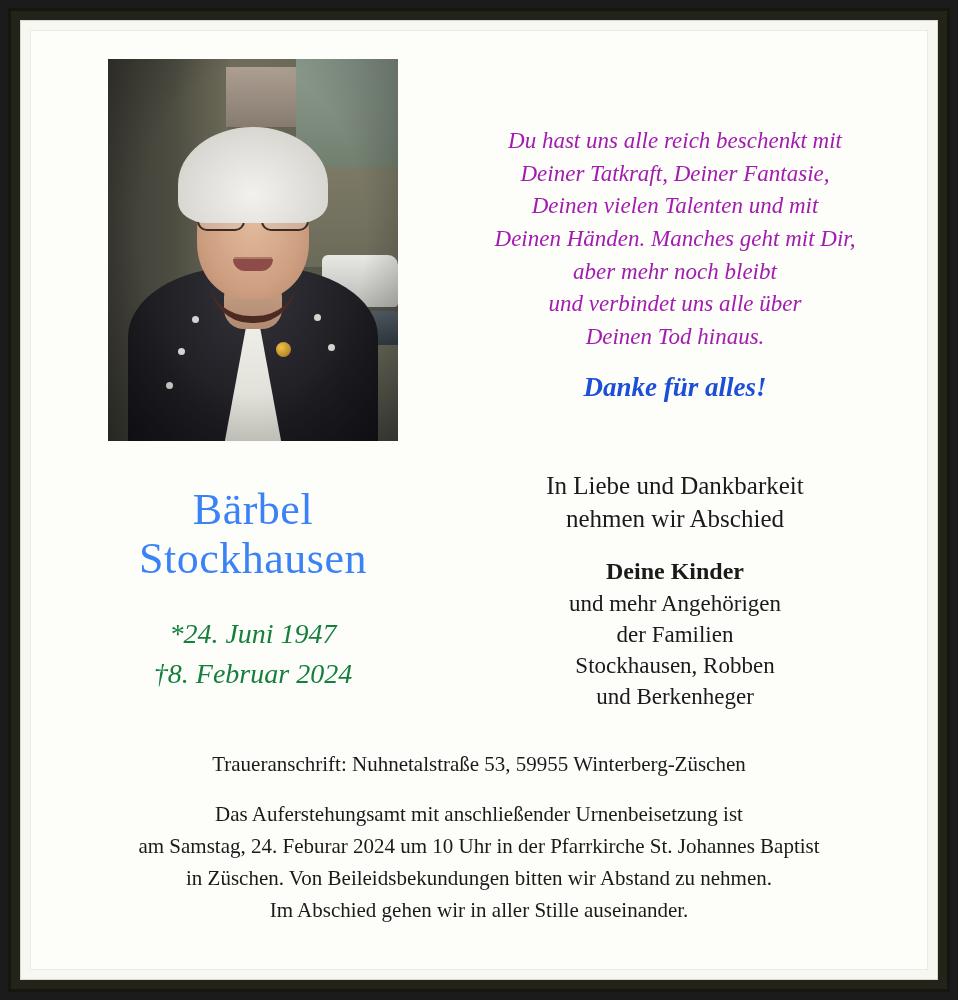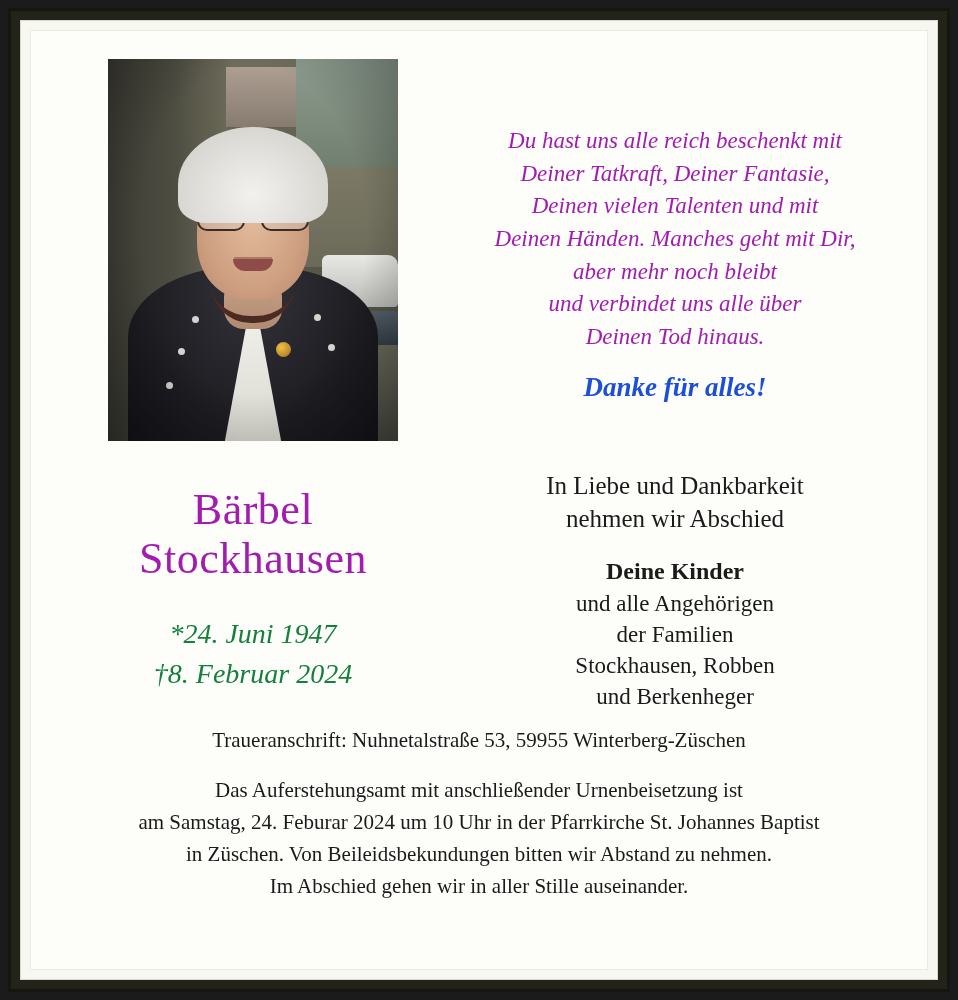--- a/index.html
+++ b/index.html
@@ -274,21 +274,21 @@
     position: absolute;
     inset: 0;
     background: radial-gradient(ellipse at 50% 45%, rgba(0,0,0,0) 55%, rgba(0,0,0,.35) 100%);
   }
 
   .name {
     margin-top: 44px;
     font-size: 44px;
     line-height: 1.12;
     letter-spacing: .5px;
-    color: #a21caf;
+    color: #3b82f6;
   }
   .dates {
     margin-top: 30px;
     font-size: 28px;
     line-height: 1.45;
     color: #15803d;
     font-style: italic;
   }
 
   .verse {
@@ -314,21 +314,21 @@
     font-weight: bold;
     font-size: 24px;
   }
   .relatives {
     margin-top: 4px;
     font-size: 23px;
     line-height: 1.34;
   }
 
   .address {
-    margin-top: 16px;
+    margin-top: 40px;
     text-align: center;
     font-size: 21px;
   }
   .service {
     margin-top: 22px;
     text-align: center;
     font-size: 21px;
     line-height: 1.52;
   }
 </style>
@@ -402,21 +402,21 @@
           <div class="thanks">Danke für alles!</div>
 
           <div class="farewell">
             <div>In Liebe und Dankbarkeit</div>
             <div>nehmen wir Abschied</div>
           </div>
 
           <div class="children">Deine Kinder</div>
 
           <div class="relatives">
-            <div>und alle Angehörigen</div>
+            <div>und mehr Angehörigen</div>
             <div>der Familien</div>
             <div>Stockhausen, Robben</div>
             <div>und Berkenheger</div>
           </div>
         </div>
       </div>
 
       <div class="address">Traueranschrift: Nuhnetalstraße 53, 59955 Winterberg-Züschen</div>
 
       <div class="service">

